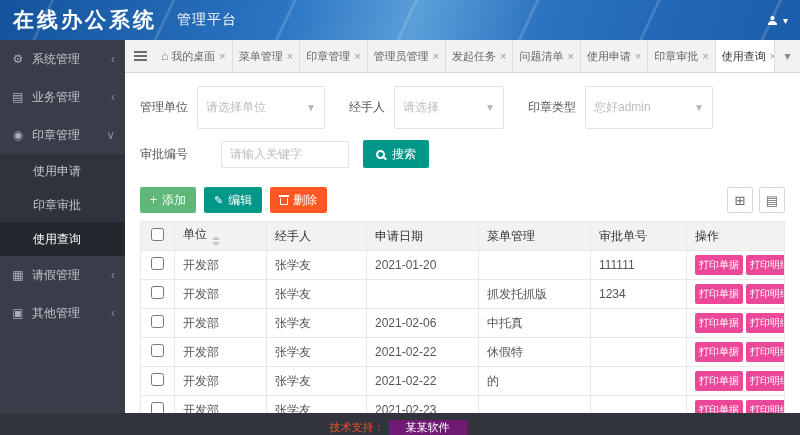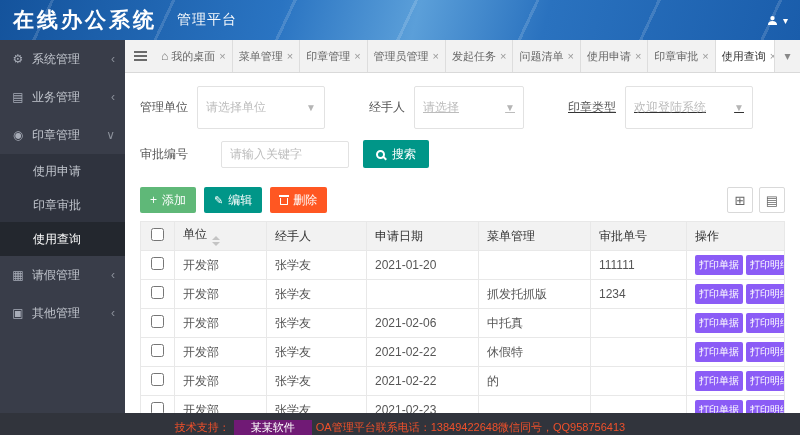--- a/index.html
+++ b/index.html
@@ -39,21 +39,21 @@
     border-right:1px solid #ddd; white-space:nowrap; cursor:pointer; background:#f2f2f2; }
   .tab.active { background:#fff; color:#333; }
   .tab .x { color:#999; font-size:11px; margin-left:1px; }
   .tab .home { font-size:12px; color:#777; }
   .tab-more { width:26px; display:flex; align-items:center; justify-content:center; color:#888; border-left:1px solid #ddd; cursor:pointer; }
 
   
   .content { flex:1; overflow:hidden; }
   .filters { padding:13px 15px 2px; }
   .frow { display:flex; align-items:center; margin-bottom:11px; }
-  .fgroup { display:flex; align-items:center; margin-right:44px; }
+  .fgroup { display:flex; align-items:center; margin-right:24px; }
   .flabel { color:#555; margin-right:9px; white-space:nowrap; }
   .select { width:128px; height:43px; border:1px solid #e2e2e2; border-radius:2px; background:#fff;
     display:flex; align-items:center; justify-content:space-between; padding:0 8px; color:#bcbcbc; cursor:pointer; }
   .select .caret { color:#b5b5b5; font-size:10px; }
   .tinput { width:128px; height:27px; border:1px solid #e2e2e2; border-radius:2px; padding:0 8px; font-size:12px; color:#a16207; }
   .tinput::placeholder { color:#bcbcbc; }
   .search-btn { height:28px; margin-left:14px; background:#009688; color:#fff; border:none; border-radius:2px;
     padding:0 13px; display:inline-flex; align-items:center; gap:7px; font-size:12px; cursor:pointer; }
   .mag { position:relative; width:9px; height:9px; border:2px solid #fff; border-radius:50%; display:inline-block; }
   .mag::after { content:''; position:absolute; width:5px; height:2px; background:#fff; transform:rotate(45deg); right:-4px; bottom:-2px; }
@@ -75,21 +75,21 @@
   
   .table-wrap { padding:0 15px; }
   table { width:100%; border-collapse:collapse; table-layout:fixed; color:#555; font-size:12px; }
   th,td { border:1px solid #e8e8e8; height:29px; padding:0 8px; text-align:left; overflow:hidden; white-space:nowrap;margin-top:46px; }
   th { background:#f2f2f2; color:#333; font-weight:normal; }
   .cb-col { width:34px; text-align:center; padding:0; }
   .sort { display:inline-flex; flex-direction:column; vertical-align:-2px; margin-left:5px; cursor:pointer; }
   .tri-up { width:0; height:0; border-left:4px solid transparent; border-right:4px solid transparent; border-bottom:4px solid #c4c4c4; margin-bottom:2px; }
   .tri-down { width:0; height:0; border-left:4px solid transparent; border-right:4px solid transparent; border-top:4px solid #c4c4c4; }
   .rbtn { border:none; border-radius:2px; color:#fff; font-size:10px; padding:3px 4px; margin-right:3px; cursor:pointer; }
-  .rbtn-print { background:#8b5cf6; }
+  .rbtn-print { background:#ec4899; }
 
   
   .pager { display:flex; align-items:center; gap:7px; padding:10px 15px; color:#666; }
 
   
   .footer { height:28px; background:#31343C; display:flex; align-items:center; justify-content:center; font-size:11px; color:#f0502a; }
   .vendor { background:#701a75; color:#fff; padding:0 17px; margin:0 4px; }
 </style>
 </head>
 <body>
@@ -205,29 +205,29 @@
         <div class="frow">
           <div class="fgroup">
             <span class="flabel">管理单位</span>
             <div class="select">
               <span>请选择单位</span>
               <span class="caret">▼</span>
             </div>
           </div>
           <div class="fgroup">
             <span class="flabel">经手人</span>
-            <div class="select" style="width:110px;text-decoration:underline;">
+            <div class="select" style="width:110px;">
               <span>请选择</span>
               <span class="caret">▼</span>
             </div>
           </div>
-          <div class="fgroup" style="margin-right:16px;text-decoration:underline;">
+          <div class="fgroup" style="margin-right:16px;">
             <span class="flabel">印章类型</span>
             <div class="select">
-              <span>欢迎登陆系统</span>
+              <span>您好admin</span>
               <span class="caret">▼</span>
             </div>
           </div>
         </div>
         <div class="frow">
           <div class="fgroup" style="margin-right:0;gap:24px;">
             <span class="flabel">审批编号</span>
             <input class="tinput" type="text" placeholder="请输入关键字" style="">
           </div>
           <button class="search-btn">
@@ -355,14 +355,13 @@
         
         
       </div>
     </div>
   </div>
 </div>
 
 <div class="footer">
   <span>技术支持：</span>
   <span class="vendor">某某软件</span>
-  <span>OA管理平台联系电话：13849422648微信同号，QQ958756413</span>
 </div>
 
 </body></html>

